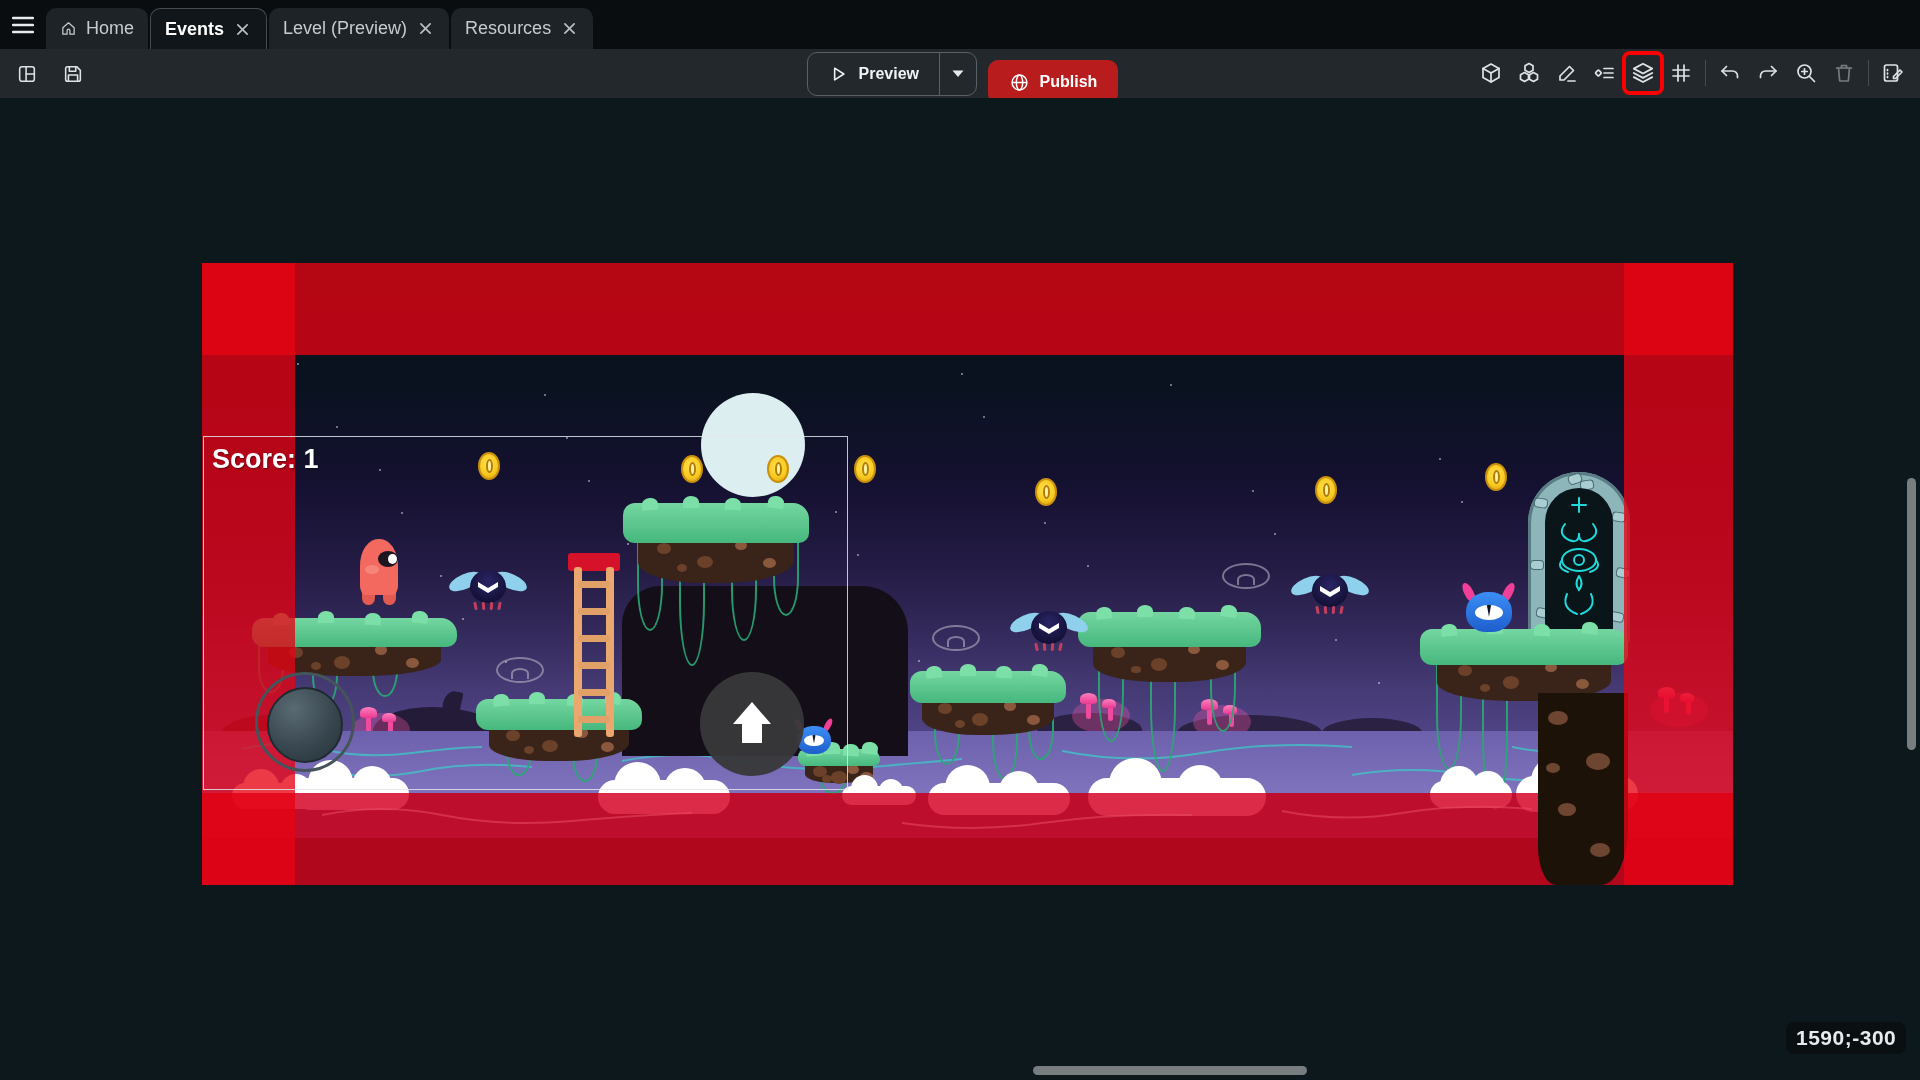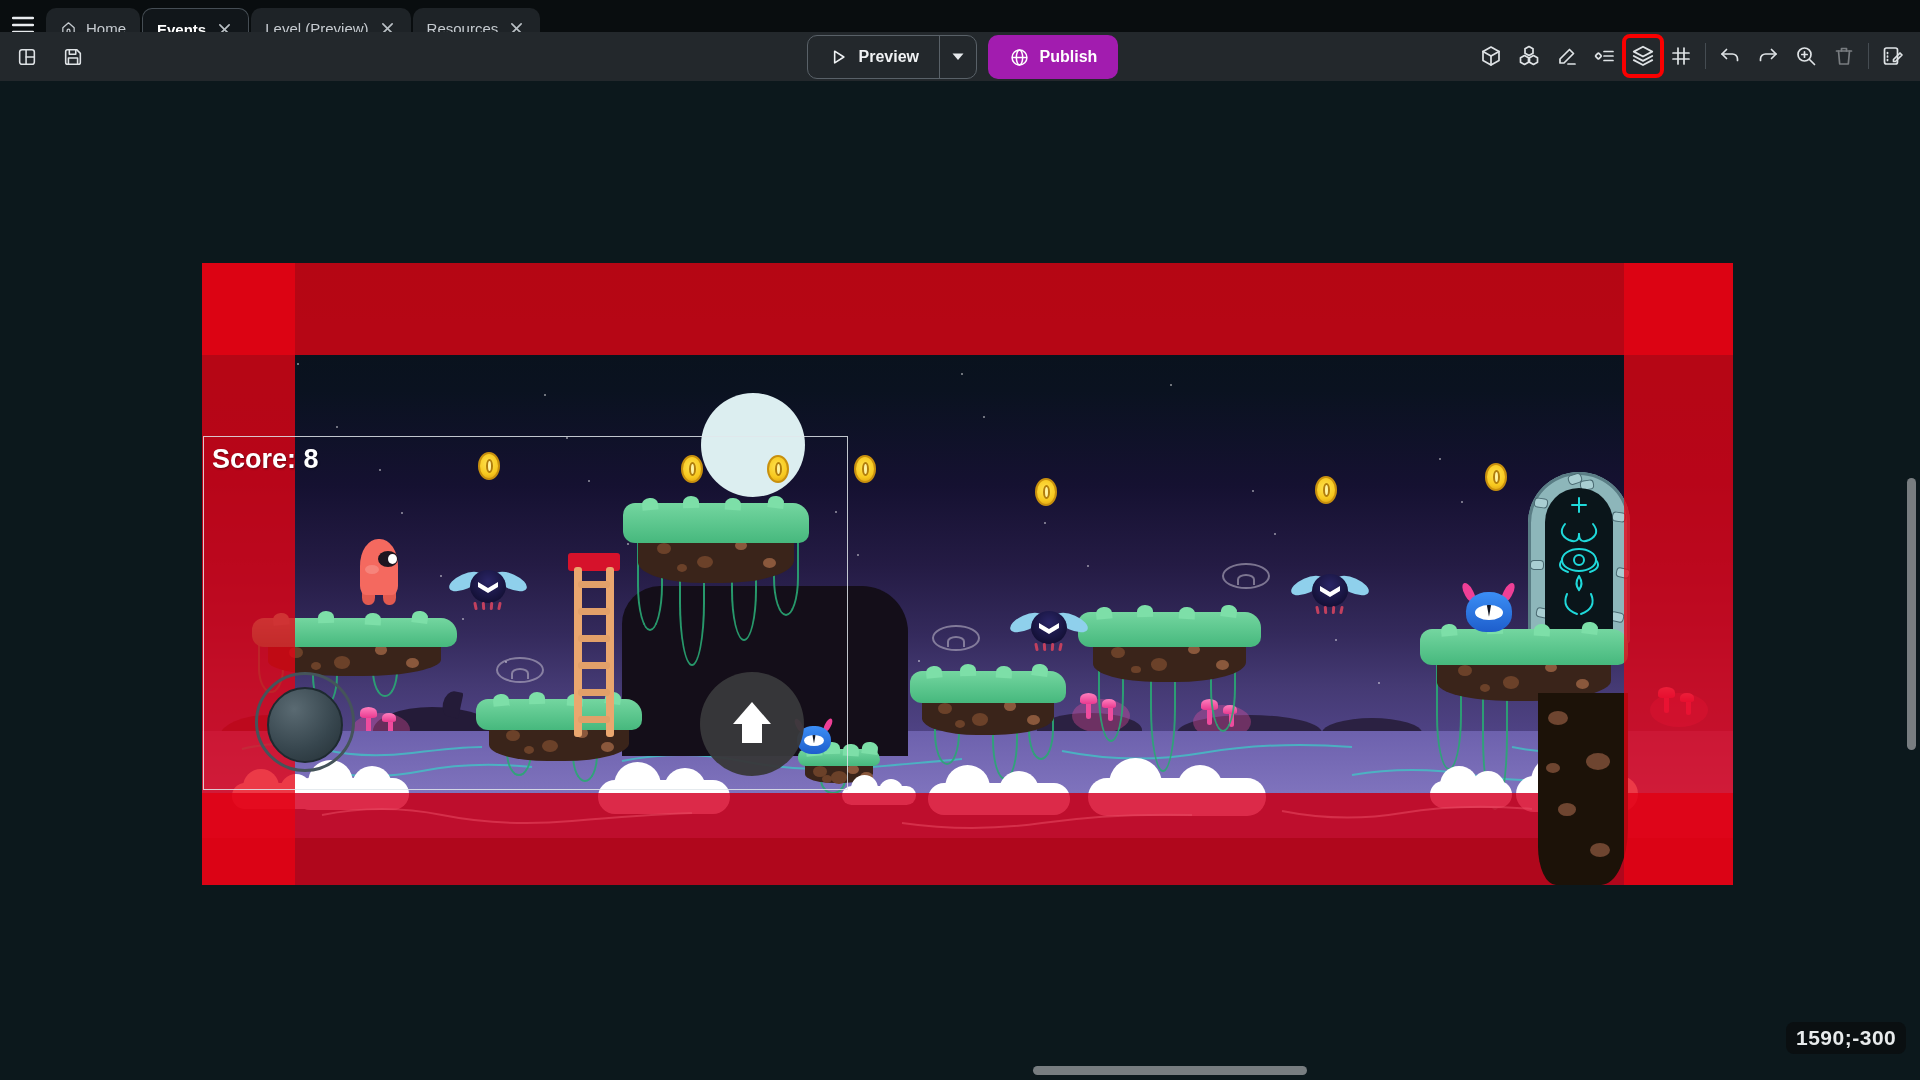--- a/index.html
+++ b/index.html
@@ -5,27 +5,27 @@
   * { margin:0; padding:0; box-sizing:border-box; }
   html,body { width:1920px; height:1080px; background:#0c181c; overflow:hidden;
               font-family:"Liberation Sans", sans-serif; }
   #app { position:relative; width:1920px; height:1080px; background:#0c181c; }
 
   
   #tabbar { position:absolute; left:0; top:0; width:1920px; height:49px;
             background:#090d0f; display:flex; align-items:flex-end; }
   #hamburger { width:46px; height:49px; display:flex; align-items:center; justify-content:center; cursor:pointer; }
   .tab { height:41px; margin-right:2px; padding:15px 14px; display:flex; align-items:center; gap:9px;
-         border-radius:10px 10px 0 0; background:#1e2327; color:#c6cbd0; font-size:15px; cursor:pointer; }
+         border-radius:10px 10px 0 0; background:#1e2327; color:#c6cbd0; font-size:18px; cursor:pointer; }
   .tab.active { background:#11161a; border:1px solid #454d54; border-bottom:none; color:#ffffff; font-weight:bold; }
   .tab .close { font-size:14px; color:#b9bfc4; padding:2px 3px; line-height:1; }
   .tab svg { display:block; }
 
   
-  #toolbar { position:absolute; left:0; top:32px; width:1920px; height:49px; background:#23282c; }
+  #toolbar { position:absolute; left:0; top:49px; width:1920px; height:49px; background:#23282c; }
   #toolbar-left { position:absolute; left:12px; top:0; height:49px; display:flex; align-items:center; gap:16px; }
   .icon-btn { width:38px; height:40px; display:flex; align-items:center; justify-content:center;
               border-radius:6px; cursor:pointer; position:relative; }
   .icon-btn.small { width:30px; }
   .icon-btn.disabled { opacity:.45; }
   .icon-btn.highlighted { outline:4px solid #fa0000; outline-offset:-2px; }
   .tb-divider { width:1px; height:26px; background:#454c52; margin:0 5px; align-self:center; }
   #preview-btn { position:absolute; left:807px; top:3px; height:44px; width:170px;
                  border:1.5px solid #596168; border-radius:10px; display:flex; align-items:stretch;
                  color:#f0f2f4; cursor:pointer; }
@@ -146,21 +146,21 @@
       <div id="preview-sep"></div>
       <div id="preview-caret">
         <span>
           <svg width="14" height="10" viewBox="0 0 14 10">
               <path d="M1.5 1.5 L7 8 L12.5 1.5 Z" fill="#e6e9ec"></path>
             </svg>
         </span>
       </div>
     </div>
 
-    <div id="publish-btn" style="background: #a21caf;">
+    <div id="publish-btn" style="background: #b91c1c; margin-top: 8px;">
       <span>
         <svg width="21" height="21" viewBox="0 0 24 24" fill="none" stroke="#ffffff" stroke-width="1.7">
             <circle cx="12" cy="12" r="8.5"></circle>
             <ellipse cx="12" cy="12" rx="3.6" ry="8.5"></ellipse>
             <line x1="3.5" y1="12" x2="20.5" y2="12"></line>
           </svg>
       </span>
       <span>Publish</span>
     </div>
 
@@ -661,21 +661,21 @@
         <svg width="1531" height="45" style="position: absolute; left: 0px; top: 530px; z-index: 29;">
           <g fill="none" stroke="#e84a63" stroke-width="2" opacity=".55">
             <path d="M120 22 q60 -12 120 0 t 130 6 t 120 -8"></path>
             <path d="M700 30 q70 10 140 0 t 150 -8"></path>
             <path d="M1080 18 q60 12 120 2 t 130 -4"></path>
           </g>
         </svg>
         <div class="abs" style="left: 0px; top: 0px; width: 1531px; height: 92px; background: rgba(231, 2, 19, 0.78); z-index: 40;"></div>
         <div class="abs" style="left: 0px; top: 0px; width: 93px; height: 622px; background: rgba(231, 2, 19, 0.78); z-index: 40;"></div>
         <div class="abs" style="left: 1422px; top: 0px; width: 109px; height: 622px; background: rgba(231, 2, 19, 0.78); z-index: 40;"></div>
-        <div class="abs" id="score-label" style="left: 10px; top: 181px; z-index: 45;">Score: 8</div>
+        <div class="abs" id="score-label" style="left: 10px; top: 181px; z-index: 45;">Score: 1</div>
         <div class="abs" style="left: 53px; top: 409px; width: 100px; height: 100px; border: 3px solid rgb(69, 84, 90); border-radius: 50%; z-index: 45;">
           <div class="abs" style="left: 9px; top: 12px; width: 76px; height: 76px; border-radius: 50%; background: radial-gradient(circle at 35% 28%, rgb(90, 106, 114), rgb(55, 70, 78) 58%, rgb(38, 50, 56) 95%); border: 2px solid rgb(30, 42, 48);"></div>
         </div>
         <div class="abs" style="left: 498px; top: 409px; width: 104px; height: 104px; border-radius: 50%; background: rgba(56, 56, 58, 0.96); z-index: 45;">
           <div class="abs" style="left: 33px; top: 30px; width: 0px; height: 0px; border-left: 19px solid transparent; border-right: 19px solid transparent; border-bottom: 22px solid rgb(255, 255, 255);"></div>
           <div class="abs" style="left: 42px; top: 51px; width: 20px; height: 20px; background: rgb(255, 255, 255);"></div>
         </div>
         <div class="abs" style="left: 1px; top: 173px; width: 645px; height: 354px; border: 1px solid rgba(225, 230, 235, 0.85); z-index: 50;"></div>
       </div>
     <div id="coord-badge">1590;-300</div>

